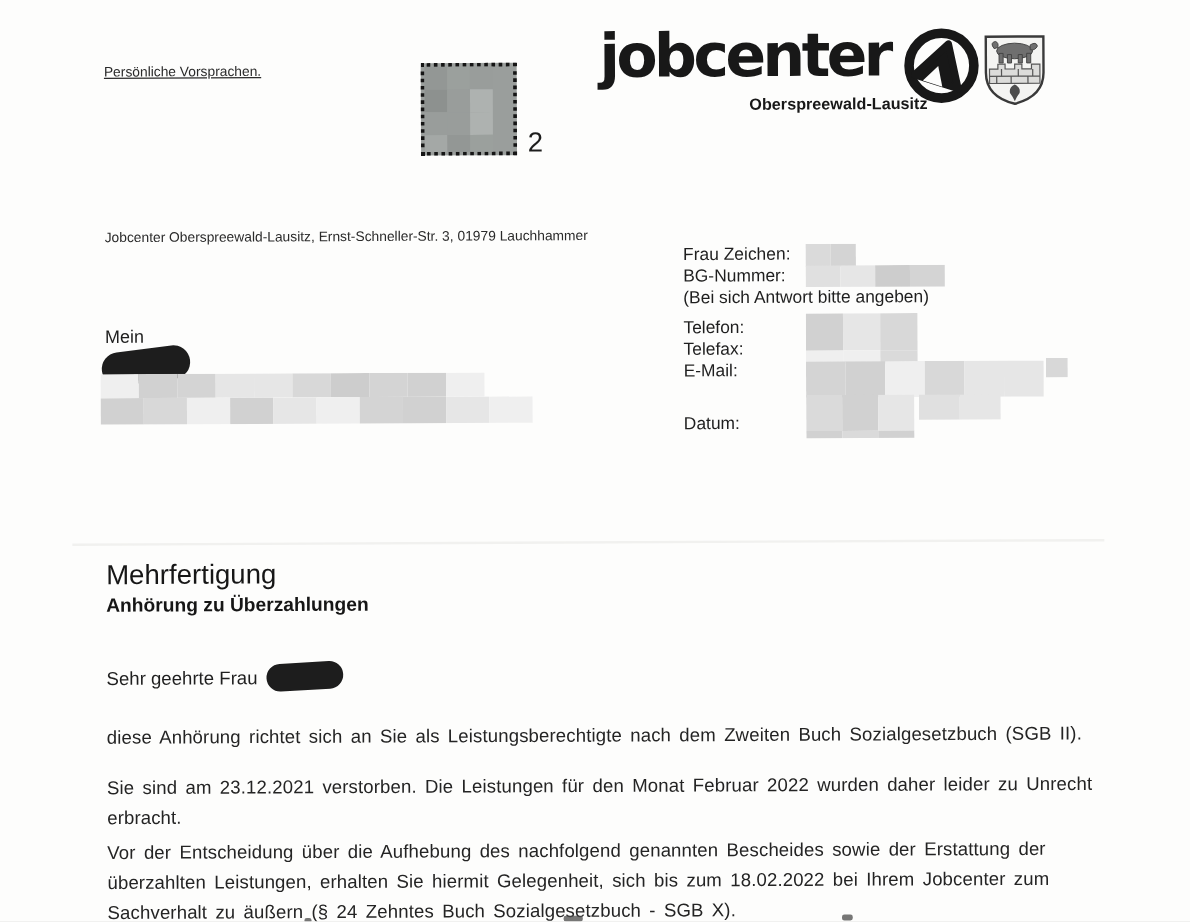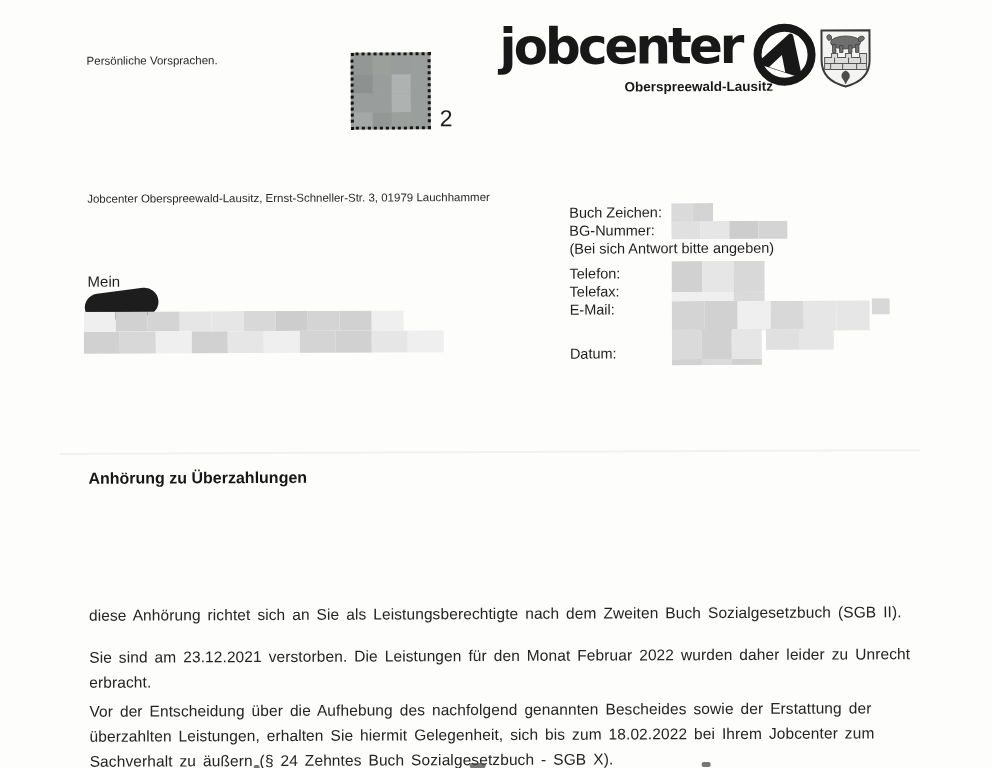--- a/index.html
+++ b/index.html
@@ -5,21 +5,21 @@
   html,body{margin:0;padding:0;background:#e8e8e8;}
   .page{
     position:relative;width:992px;height:768px;margin:0 auto;
     background:#fdfdfc;overflow:hidden;
     font-family:"Liberation Sans",sans-serif;color:#222;
   }
   .tilt{position:absolute;inset:0;transform:rotate(-0.25deg);transform-origin:50% 50%;}
 
   
   .visit-block{position:absolute;left:88px;top:52px;font-size:11.5px;line-height:15px;color:#2a2a2a;}
-  .visit-note{}
+  .visit-note{text-decoration:underline;}
 
   
   .stamp{position:absolute;left:352px;top:52px;width:74px;height:71px;border:3px dotted #151515;background:#9a9e9c;}
   .stamp-number{position:absolute;left:441px;top:105px;font-size:23px;color:#1d1d1d;}
 
   
   .logo-text{
     position:absolute;left:501px;top:18px;
     font-family:"DejaVu Sans",sans-serif;font-weight:700;
     font-size:50px;letter-spacing:-3px;color:#181818;
@@ -125,21 +125,21 @@
           <line x1="38" y1="35" x2="38" y2="41"></line>
         </g>
 
         <path d="M27 42 q-5 2 -4 7 q3 4 4 7 q1 -3 4 -7 q1 -5 -4 -7 Z" fill="#4c4c4c"></path>
       </svg>
     </span>
 
     <div class="sender-line">Jobcenter Oberspreewald-Lausitz, Ernst-Schneller-Str. 3, 01979 Lauchhammer</div>
 
     <div class="info-block">
-      <div>Buch Zeichen:</div>
+      <div>Frau Zeichen:</div>
       <div>BG-Nummer:</div>
       <div>(Bei sich Antwort bitte angeben)</div>
       <div class="info-gap-small"></div>
       <div>Telefon:</div>
       <div>Telefax:</div>
       <div>E-Mail:</div>
       <div class="info-gap-large"></div>
       <div>Datum:</div>
     </div>
 
@@ -208,23 +208,25 @@
         <i style="width: 36px; height: 36px; background: rgb(239, 239, 239);"></i>
         <i style="width: 36px; height: 36px; background: rgb(212, 212, 212);"></i>
         <i style="width: 36px; height: 36px; background: rgb(209, 209, 209);"></i>
         <i style="width: 36px; height: 36px; background: rgb(230, 230, 230);"></i>
         <i style="width: 36px; height: 36px; background: rgb(239, 239, 239);"></i>
       </div>
 
     <div class="streak"></div>
 
     <div class="subject">
+      <div class="subject-title">Mehrfertigung</div>
       <div class="subject-subtitle">Anhörung zu Überzahlungen</div>
     </div>
 
+    <div class="greeting"><span>Sehr geehrte Frau</span><span class="blob-inline"></span></div>
 
     <div class="para para-1">diese Anhörung richtet sich an Sie als Leistungsberechtigte nach dem Zweiten Buch Sozialgesetzbuch (SGB II).</div>
     <div class="para para-2">Sie sind am 23.12.2021 verstorben. Die Leistungen für den Monat Februar 2022 wurden daher leider zu Unrecht
 erbracht.</div>
     <div class="para para-3">Vor der Entscheidung über die Aufhebung des nachfolgend genannten Bescheides sowie der Erstattung der
 überzahlten Leistungen, erhalten Sie hiermit Gelegenheit, sich bis zum 18.02.2022 bei Ihrem Jobcenter zum
 Sachverhalt zu äußern (§ 24 Zehntes Buch Sozialgesetzbuch - SGB X).</div>
 
     <div class="artifact" style="left:468px;top:763px;width:16px;height:5px;border-radius:2px;"></div>
     <div class="artifact" style="left:700px;top:763px;width:9px;height:5px;border-radius:2px;"></div>

